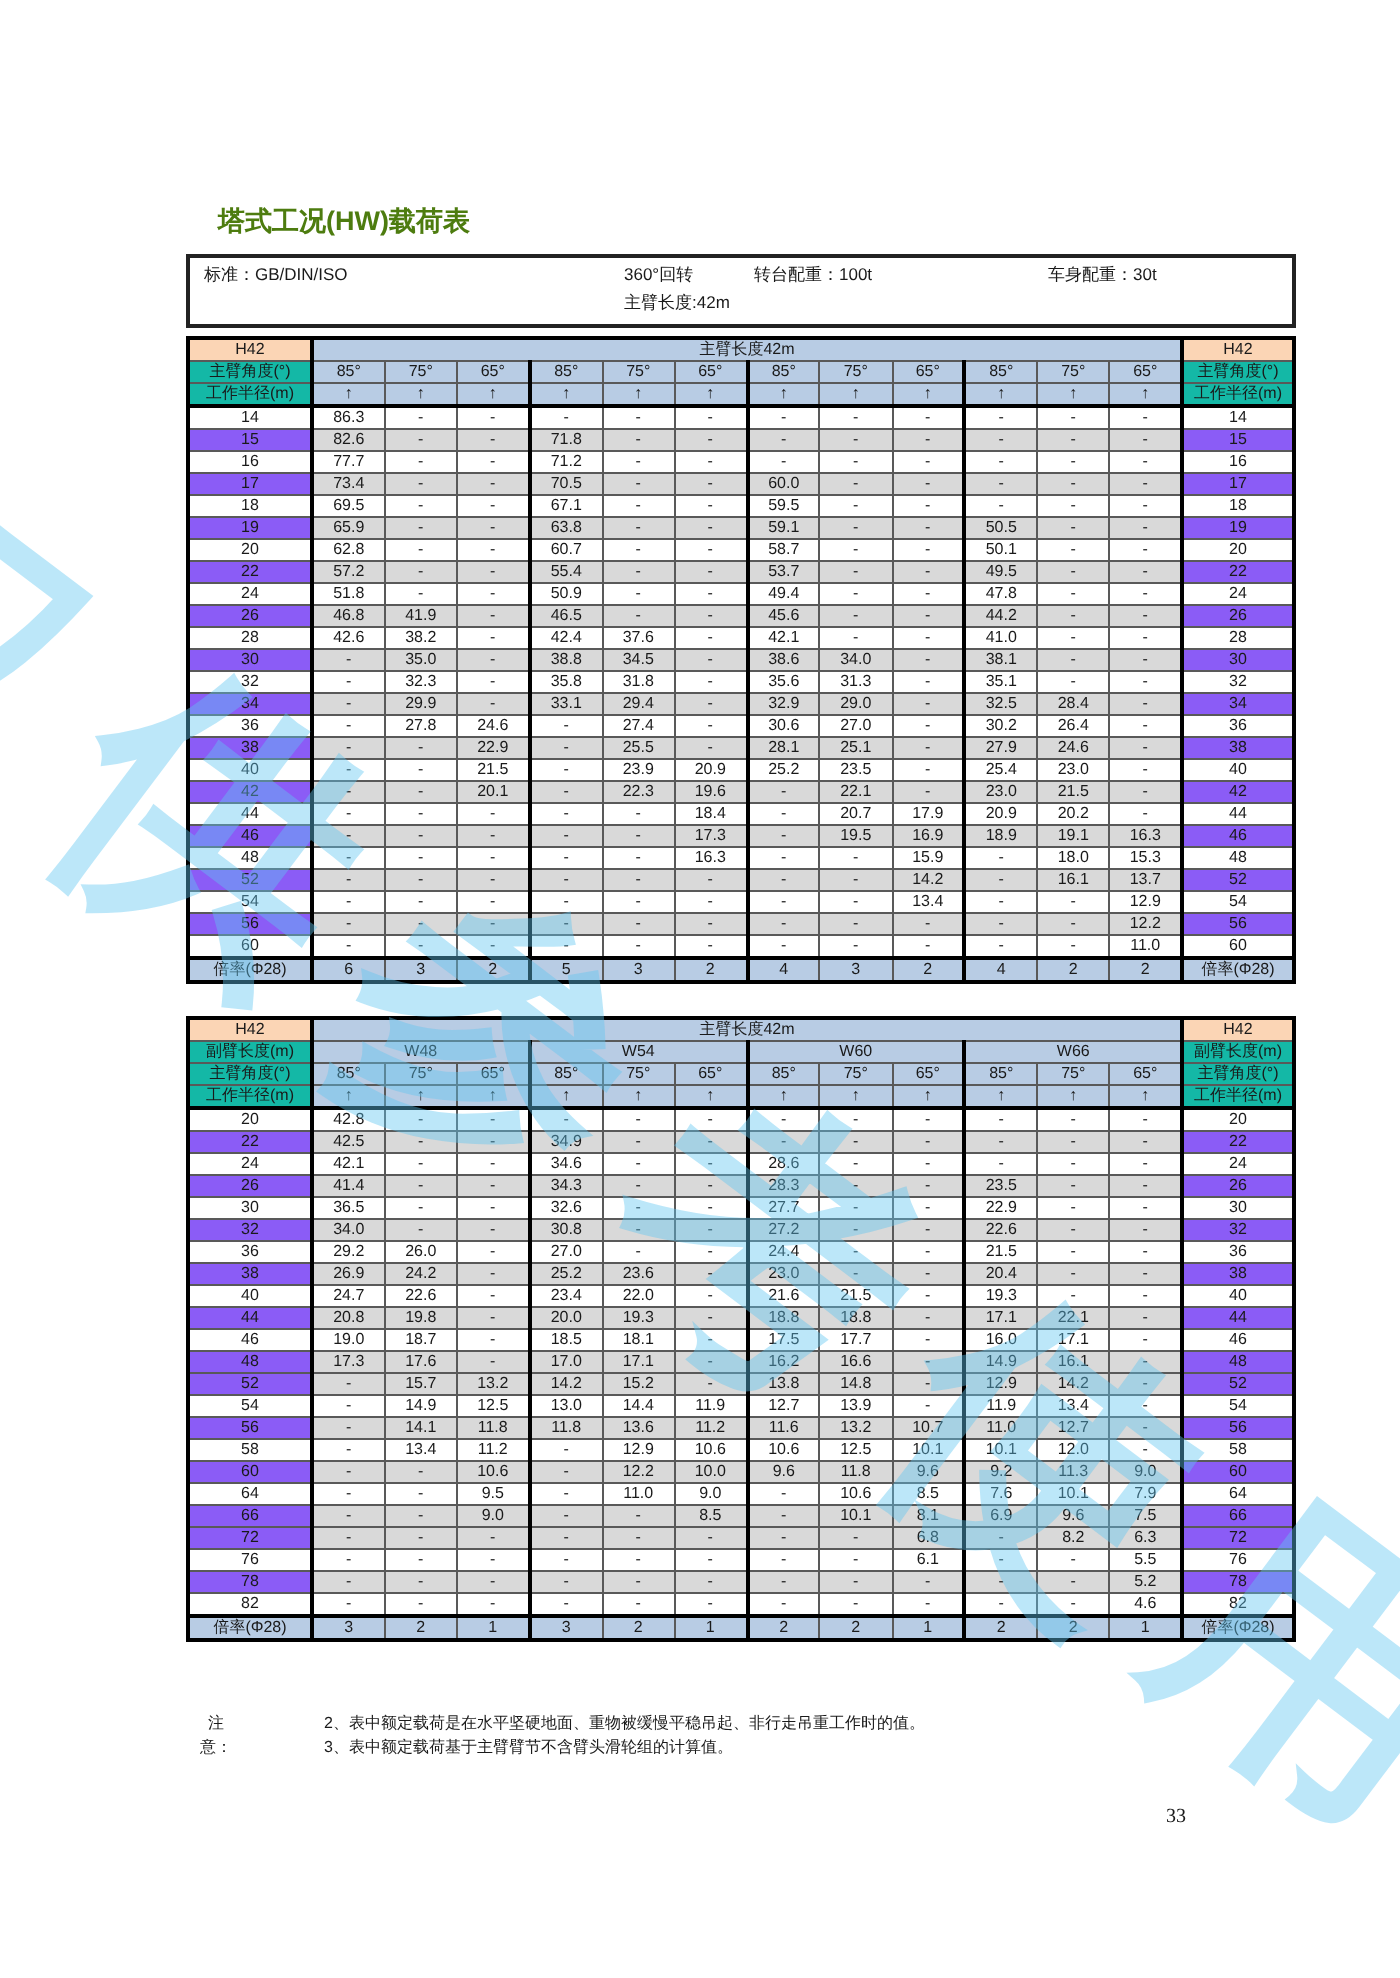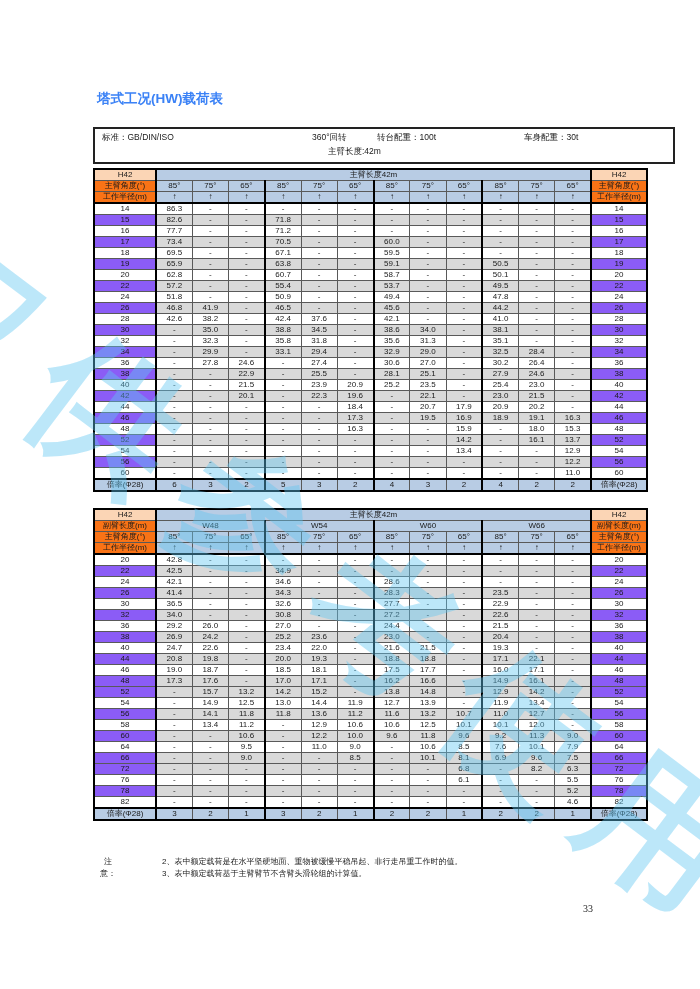--- a/index.html
+++ b/index.html
@@ -1,35 +1,35 @@
 <!DOCTYPE html>
 <html><head>
 <meta charset="utf-8">
 <style>
   html,body{margin:0;padding:0;}
   body{width:700px;height:989px;background:#ffffff;position:relative;overflow:hidden;
        font-family:"Liberation Sans","DejaVu Sans",sans-serif;color:#1a1a1a;}
   .page{position:absolute;inset:0;}
-  .title{position:absolute;left:97px;top:90px;font-size:13.5px;font-weight:bold;margin:0;color:#3b82f6;}
-  .info-box{position:absolute;left:93px;top:127px;width:551px;height:33px;border:2px solid #222;background:#fff;padding-left:27px;}
+  .title{position:absolute;left:97px;top:90px;font-size:13.5px;font-weight:bold;margin:12px;color:#4d7c0f;}
+  .info-box{position:absolute;left:93px;top:127px;width:551px;height:33px;border:2px solid #222;background:#fff;}
   .info-box span{position:absolute;font-size:8.5px;white-space:nowrap;}
   .i-std{left:7px;top:3px;}
   .i-rot{left:217px;top:3px;}
-  .i-boom{left:233px;top:17px;}
+  .i-boom{left:217px;top:17px;}
   .i-cw{left:282px;top:3px;}
   .i-tower{left:282px;top:14px;margin-top:30px;}
   .i-body{left:429px;top:3px;}
   .tbl-wrap{position:absolute;left:93px;width:635px;}
   .t1{top:168px;}
   .t2{top:508px;}
   table.lt{border-collapse:collapse;table-layout:fixed;width:555px;border:2px solid #000;}
   table.lt td{height:10px;padding:0;font-size:8px;line-height:10px;text-align:center;
       border:1px solid #595959;overflow:hidden;white-space:nowrap;}
   .c-blue{background:#b8cce4;}
-  .c-lav{background:#f97316;}
+  .c-lav{background:#14b8a6;}
   .c-peach{background:#fbd5b5;}
   .c-pink{background:#8b5cf6;}
   .c-gray{background:#d9d9d9;}
   .c-white{background:#ffffff;}
   .bl{border-left:2px solid #000 !important;}
   .bb{border-bottom:2px solid #000 !important;}
   .bt{border-top:2px solid #000 !important;}
   .lab{font-size:7.5px;}
   .notes{position:absolute;left:100px;top:856px;font-size:8px;line-height:11.5px;}
   .notes-label{position:absolute;left:0;top:0;text-align:center;}

